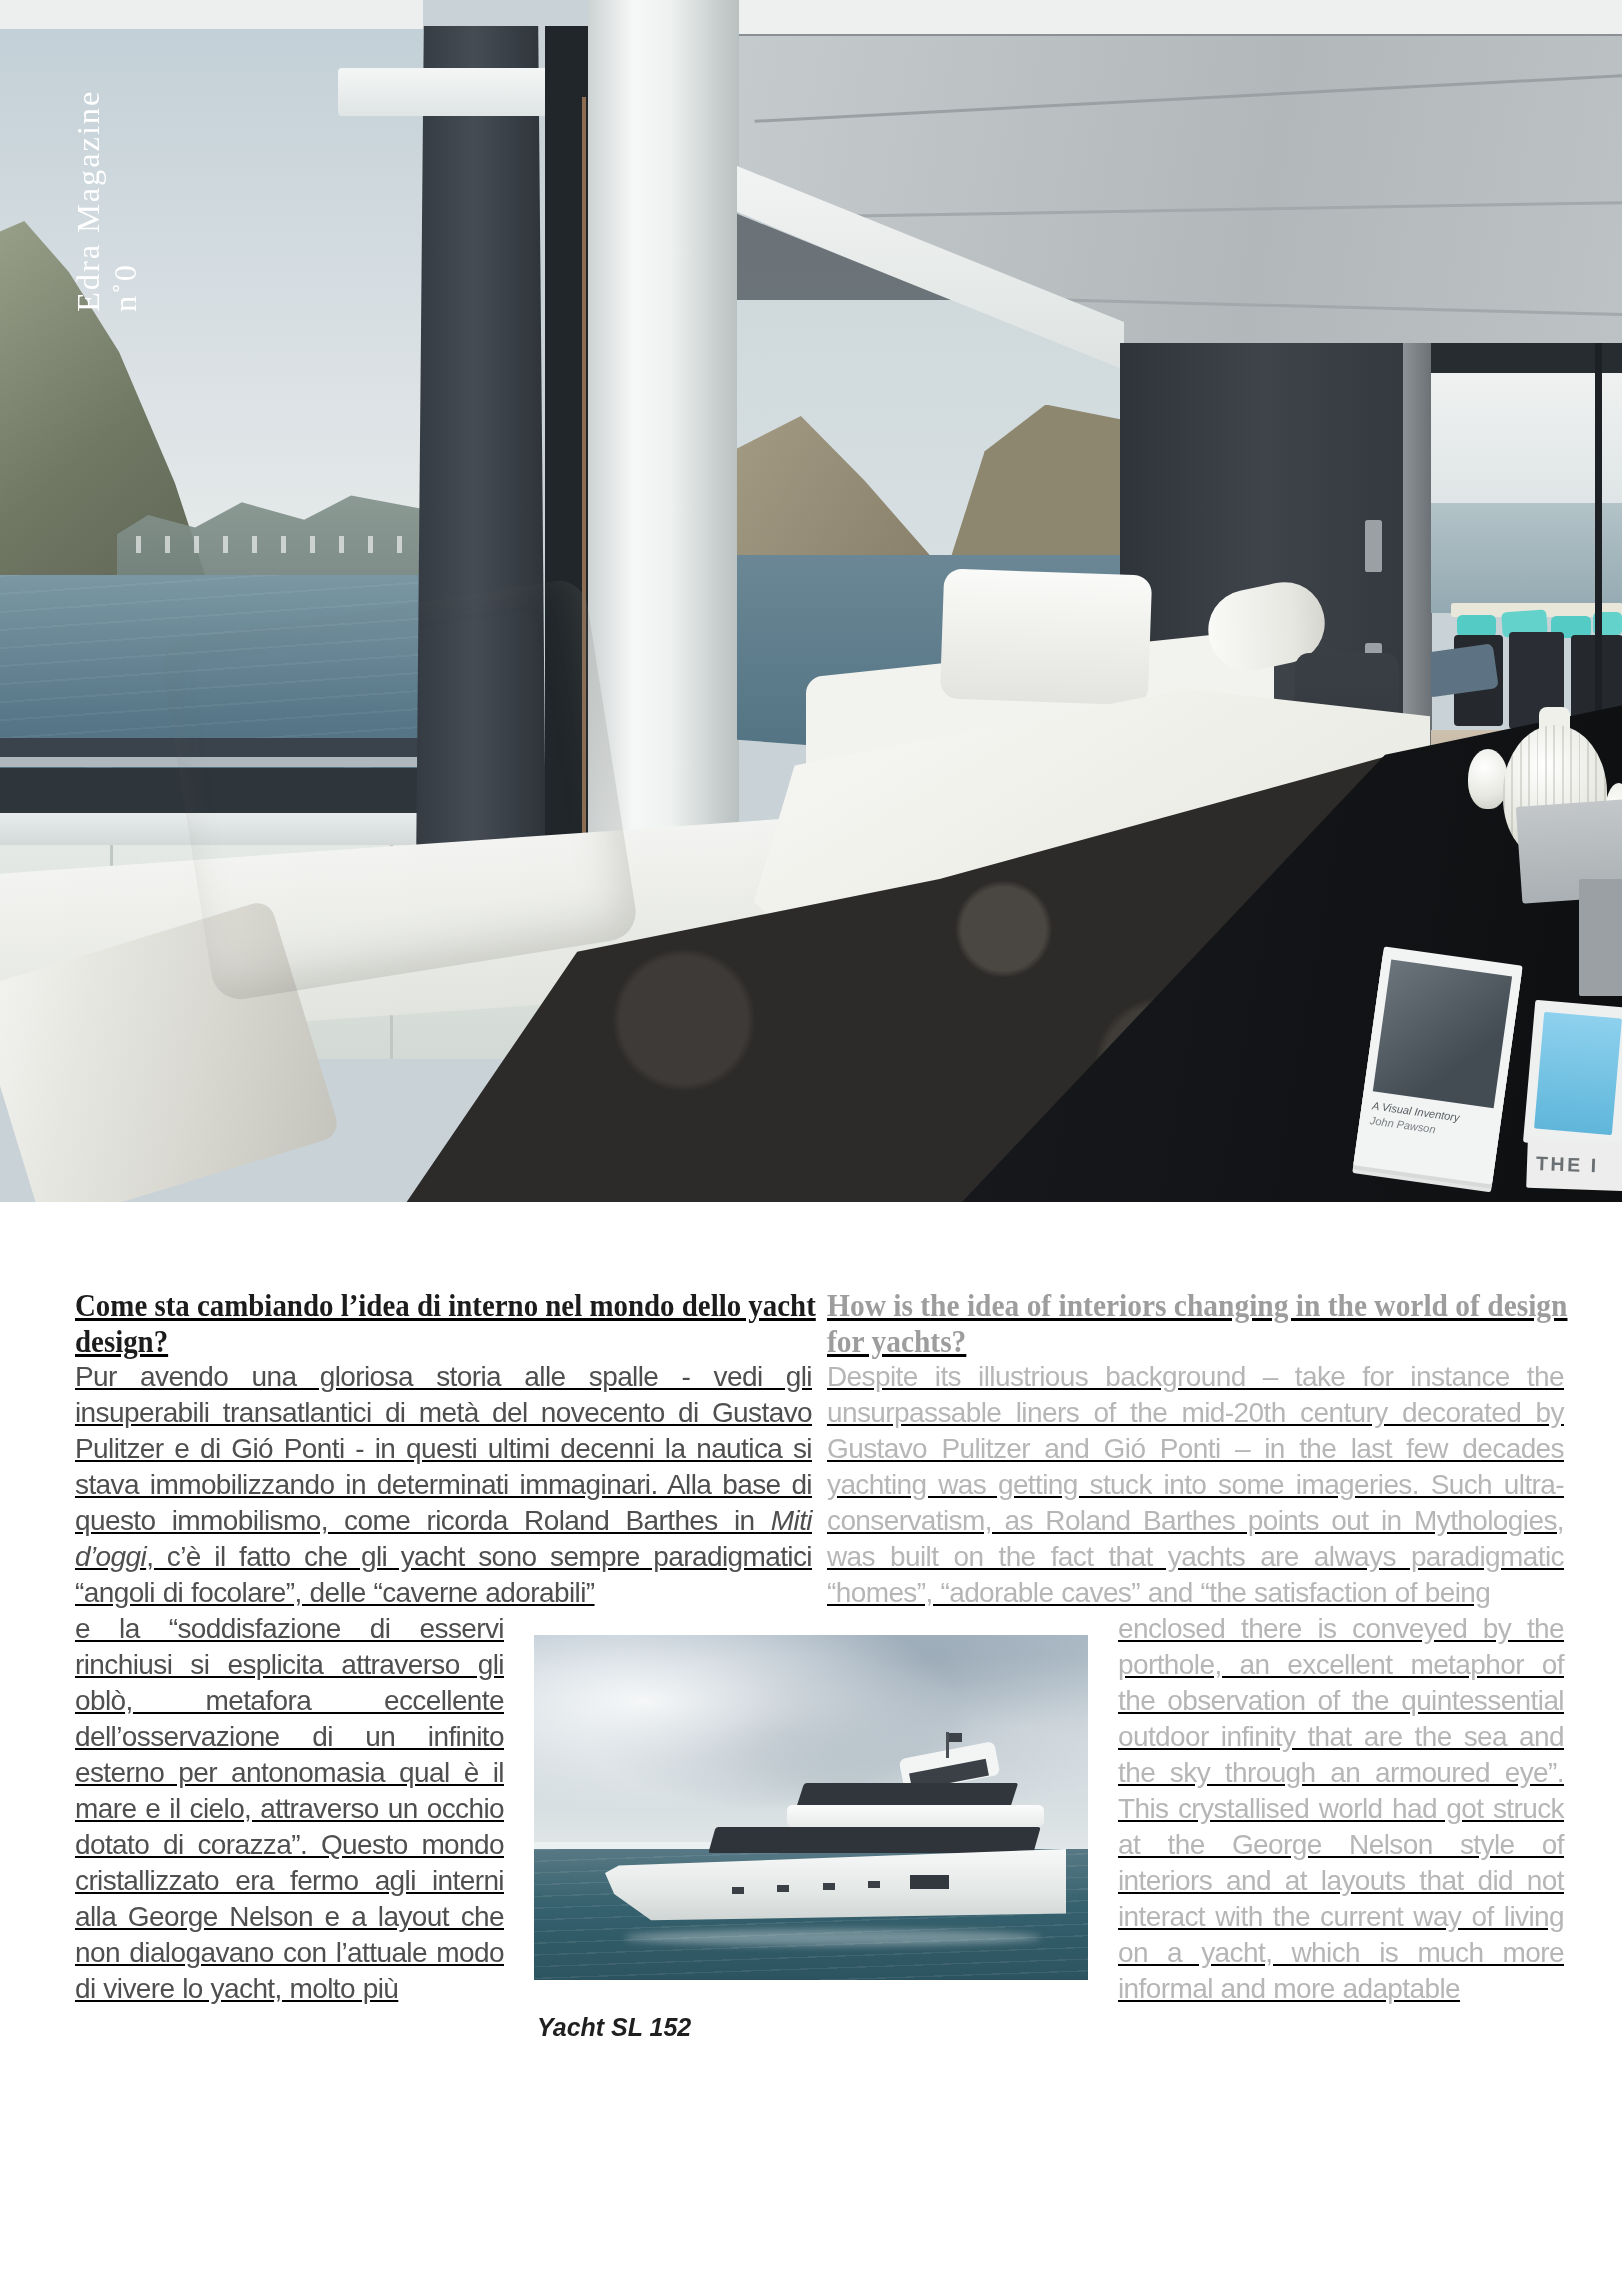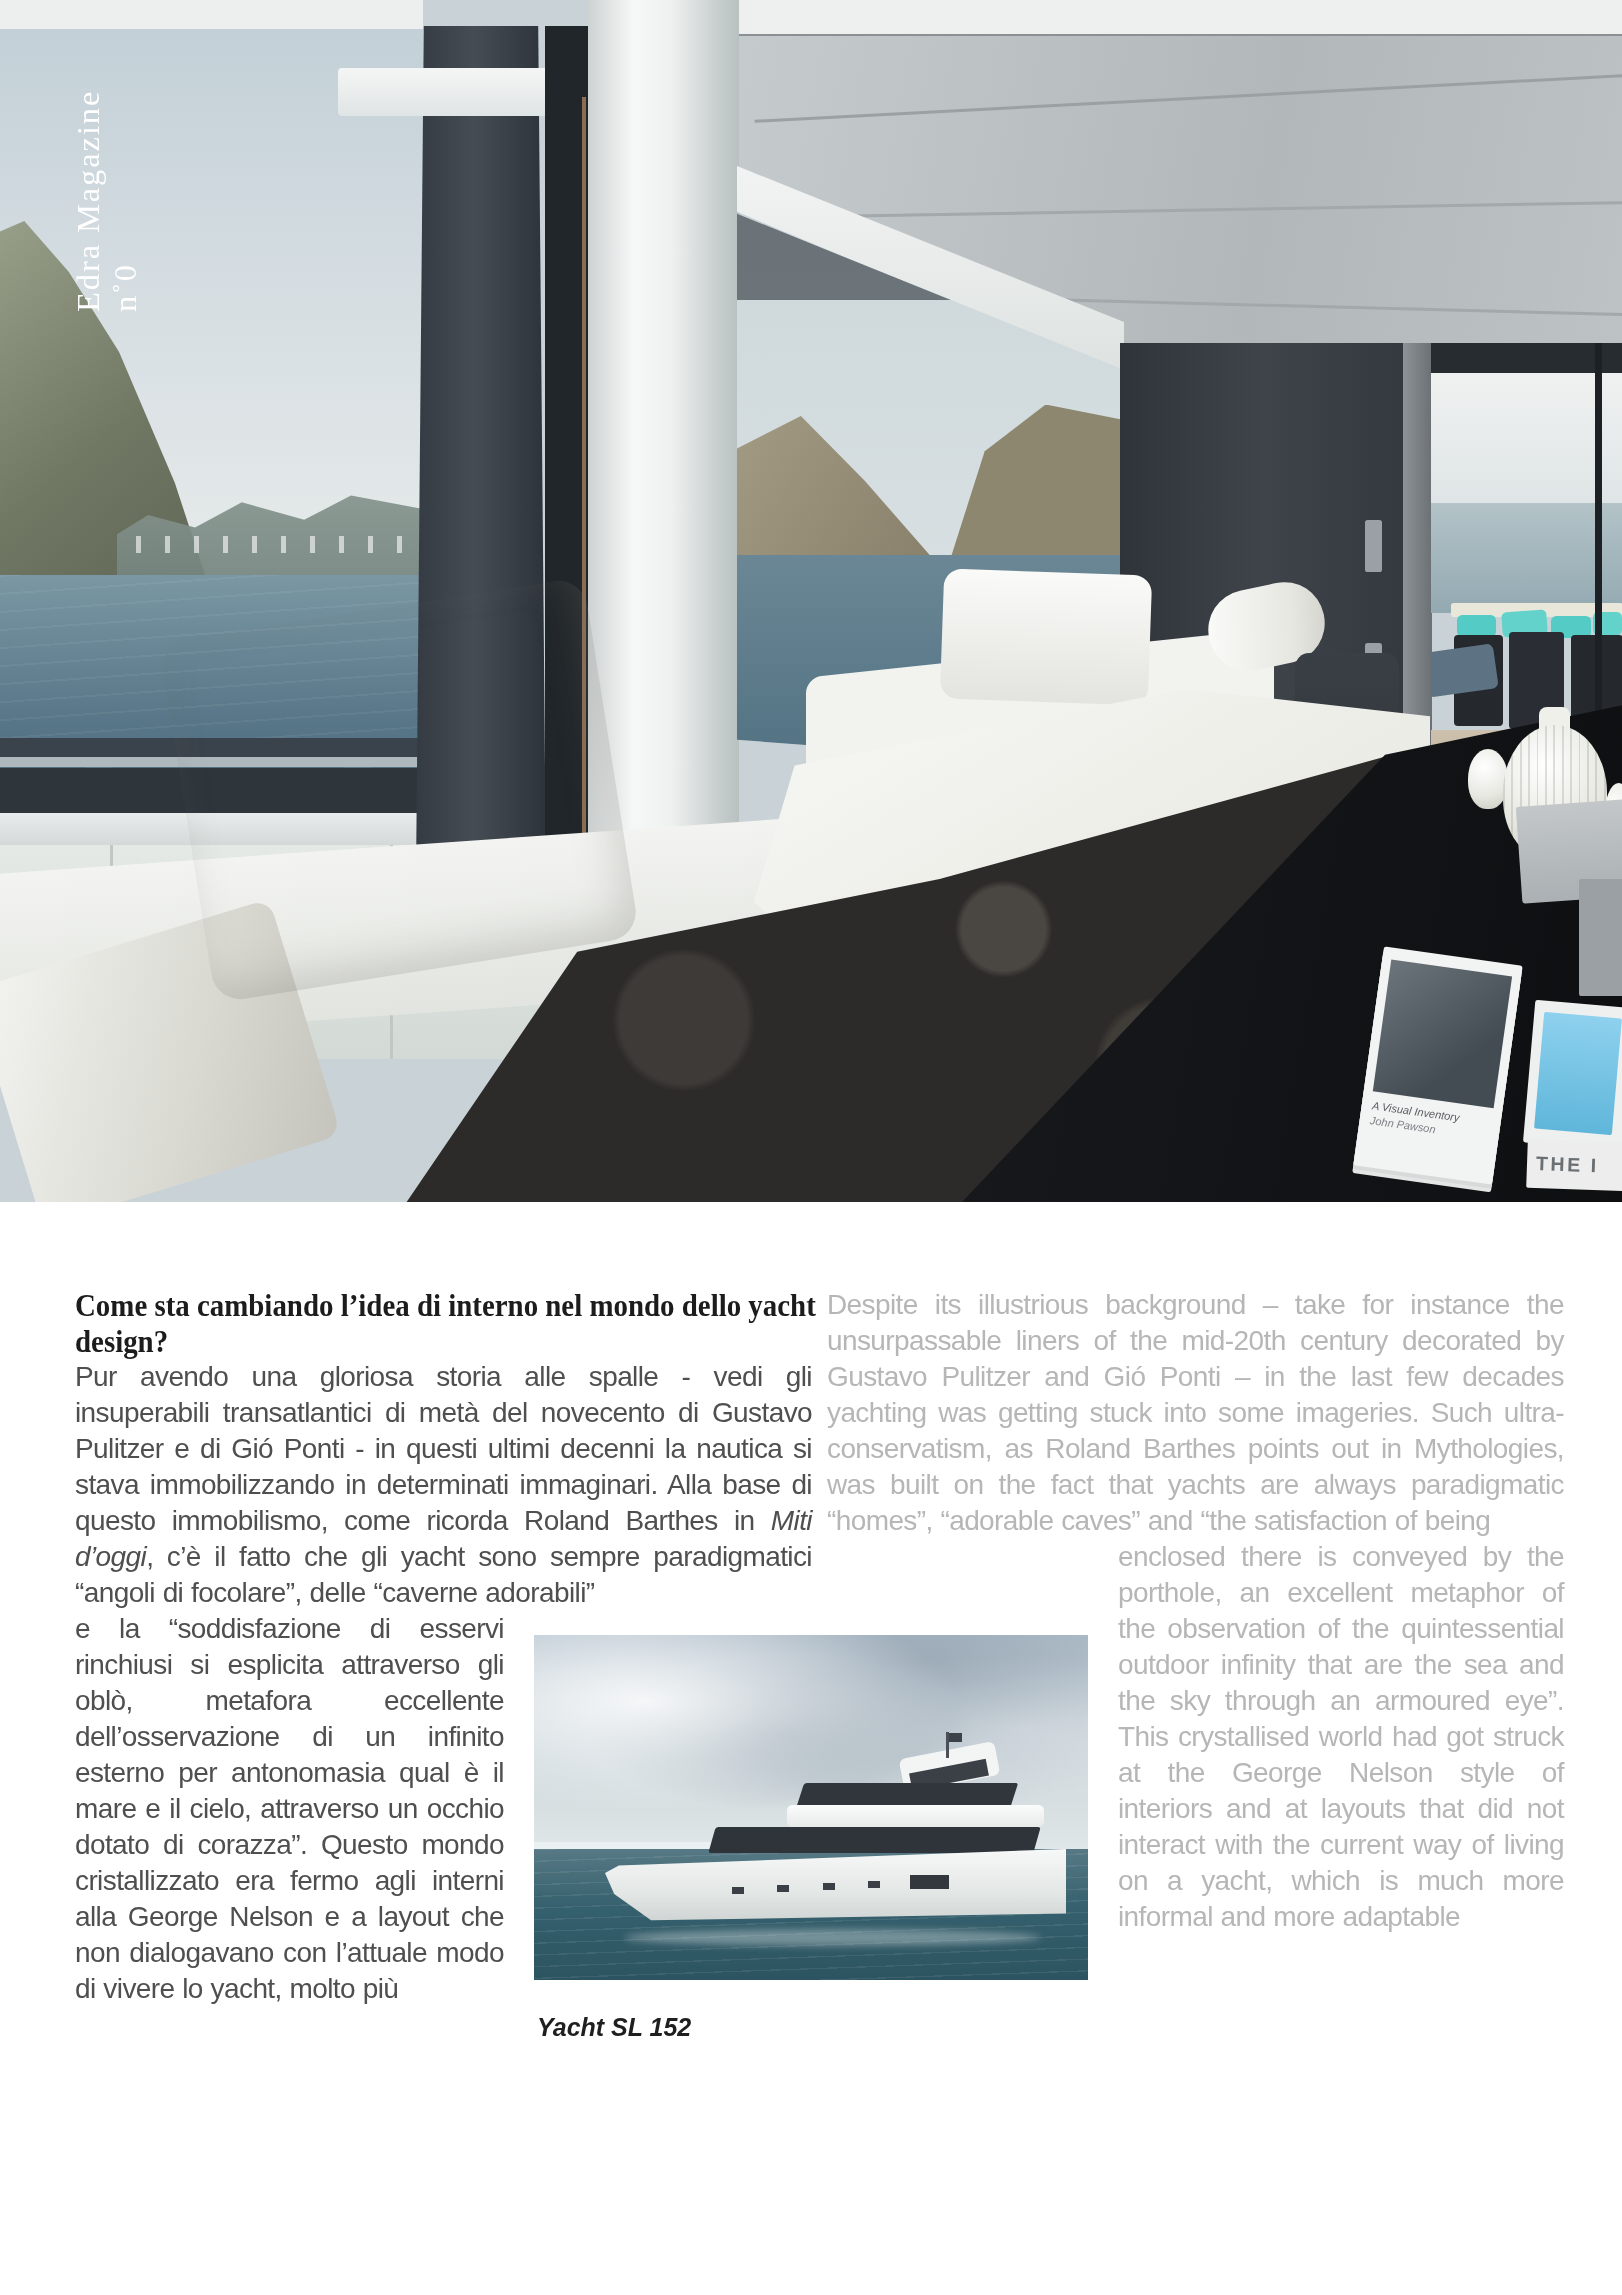--- a/index.html
+++ b/index.html
@@ -7,21 +7,21 @@
         font-family:"Liberation Sans",sans-serif;}
   .abs{position:absolute;}
   
   .photo{position:absolute;left:0;top:0;width:1623px;height:1202px;overflow:hidden;background:#c9d2d6;}
   
   .masthead{position:absolute;left:70px;top:39px;height:273px;
     writing-mode:vertical-rl;transform:rotate(180deg);
     font-family:"Liberation Serif",serif;font-size:32.5px;letter-spacing:1.9px;color:#ffffff;}
   h2{margin:0;font-family:"Liberation Serif",serif;font-weight:bold;font-size:32px;line-height:36px;}
   .fitline{display:block;white-space:nowrap;transform-origin:left bottom;}
-  .col{position:absolute;width:737px;}
+  .col{position:absolute;width:737px;text-decoration:underline;}
   .body{margin:0;font-size:28px;line-height:36px;letter-spacing:-0.6px;
         text-align:justify;word-spacing:0.6px;}
   .it-head{color:#1c1c1c;}
   .en-head{color:#9d9d9d;}
   .it-body{color:#4f4f4f;}
   .en-body{color:#b6b6b6;}
   .caption{position:absolute;left:537px;top:2013px;font-size:25px;font-weight:bold;
            font-style:italic;color:#1f1f1f;}
   .pagenum{position:absolute;left:0;top:2171px;width:1623px;text-align:center;
            font-family:"Liberation Serif",serif;font-size:31px;color:#4a4a4a;}
@@ -191,20 +191,24 @@
       <span class="fitline" style="transform: scaleX(0.902866);">Come sta cambiando l’idea di interno nel mondo dello yacht</span>
       <span class="fitline" style="transform: scaleX(0.902866);">design?</span>
     </h2>
     <p class="body it-body" style="width:737px;">
       <span>Pur avendo una gloriosa storia alle spalle - vedi gli insuperabili transatlantici di metà del novecento di Gustavo Pulitzer e di Gió Ponti - in questi ultimi decenni la nautica si stava immobilizzando in determinati immaginari. Alla base di questo immobilismo, come ricorda Roland Barthes in </span><i>Miti d’oggi</i><span>, c’è il fatto che gli yacht sono sempre paradigmatici “angoli di focolare”, delle “caverne adorabili”</span>
     </p>
     <p class="body it-body" style="width:429px;">e la “soddisfazione di esservi rinchiusi si esplicita attraverso gli oblò, metafora eccellente dell’osservazione di un infinito esterno per antonomasia qual è il mare e il cielo, attraverso un occhio dotato di corazza”. Questo mondo cristallizzato era fermo agli interni alla George Nelson e a layout che non dialogavano con l’attuale modo di vivere lo yacht, molto più</p>
   </div>
 
   <div class="col" style="left:827px;top:1287px;">
+    <h2 class="en-head">
+      <span class="fitline" style="transform: scaleX(0.920455);">How is the idea of interiors changing in the world of design</span>
+      <span class="fitline" style="transform: scaleX(0.920455);">for yachts?</span>
+    </h2>
     <p class="body en-body" style="width:737px;">Despite its illustrious background – take for instance the unsurpassable liners of the mid-20th century decorated by Gustavo Pulitzer and Gió Ponti – in the last few decades yachting was getting stuck into some imageries. Such ultra-conservatism, as Roland Barthes points out in Mythologies, was built on the fact that yachts are always paradigmatic “homes”, “adorable caves” and “the satisfaction of being</p>
     <p class="body en-body" style="width:446px;margin-left:291px;">enclosed there is conveyed by the porthole, an excellent metaphor of the observation of the quintessential outdoor infinity that are the sea and the sky through an armoured eye”. This crystallised world had got struck at the George Nelson style of interiors and at layouts that did not interact with the current way of living on a yacht, which is much more informal and more adaptable</p>
   </div>
 
   <div class="inset">
     <div class="abs" style="left:0;top:0;width:100%;height:221px;
                 background:radial-gradient(ellipse at 20% 30%,rgba(255,255,255,.85),transparent 50%),
                            radial-gradient(ellipse at 70% 12%,rgba(140,156,170,.65),transparent 55%),
                            radial-gradient(ellipse at 45% 45%,rgba(120,138,152,.5),transparent 45%),
                            radial-gradient(ellipse at 88% 42%,rgba(255,255,255,.55),transparent 40%),

